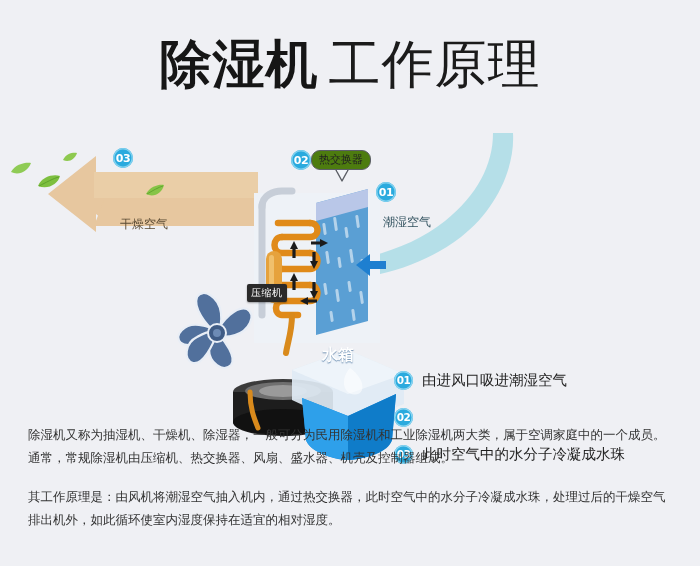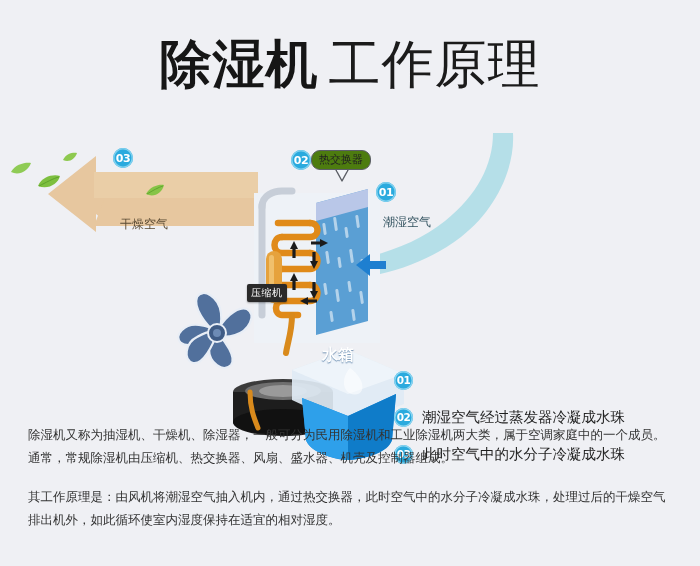--- a/index.html
+++ b/index.html
@@ -301,24 +301,24 @@
     <div class="chip-dark">压缩机</div>
     <div class="chip-tank">水箱</div>
 
     <div class="badge badge-ill b03">03</div>
     <div class="badge badge-ill b02">02</div>
     <div class="badge badge-ill b01">01</div>
 
     <div class="legend">
       <div class="legend-row">
         <div class="legend-badge">01</div>
+        <div class="legend-text">由进风口吸进潮湿空气</div>
       </div>
       <div class="legend-row">
         <div class="legend-badge">02</div>
-        <div class="legend-text">潮湿空气经过蒸发器冷凝成水珠</div>
       </div>
       <div class="legend-row">
         <div class="legend-badge">03</div>
         <div class="legend-text">此时空气中的水分子冷凝成水珠</div>
       </div>
     </div>
 
   </div>
 
   <div class="body-text">

